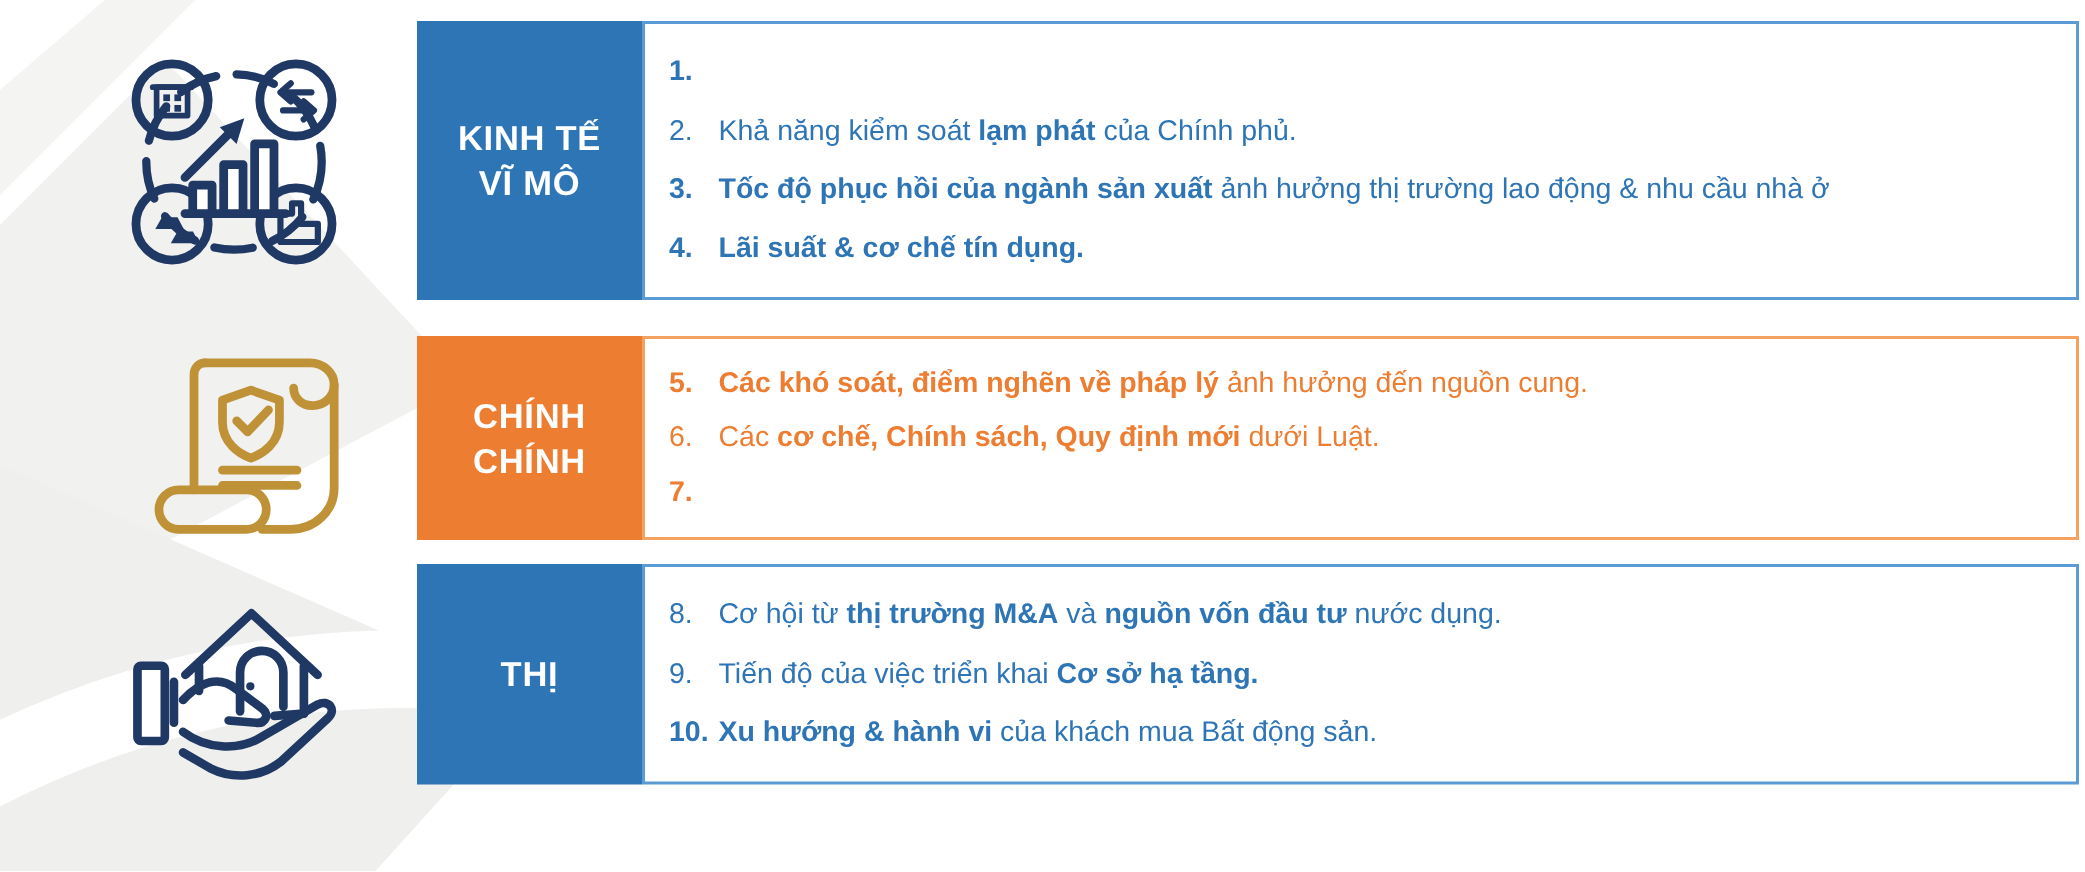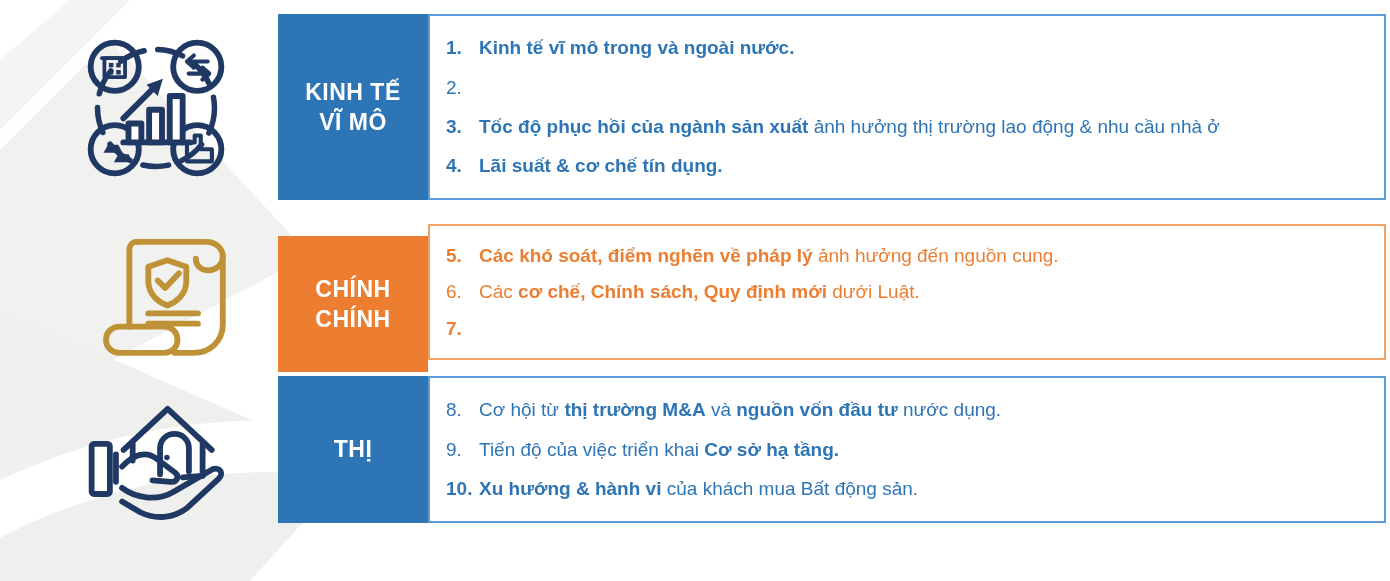--- a/index.html
+++ b/index.html
@@ -13,21 +13,21 @@
   .icon-slot{position:absolute;display:flex;align-items:center;justify-content:center;}
   .row1 .icon-slot{left:70px;top:8px;width:172px;height:172px;}
   .row2 .icon-slot{left:76px;top:-4px;width:168px;height:146px;}
   .row3 .icon-slot{left:70px;top:4px;width:174px;height:152px;}
   .icon-slot svg{width:100%;height:100%;}
   .label-box{position:absolute;left:278px;width:150px;height:100%;
              display:flex;flex-direction:column;align-items:center;justify-content:center;
              color:#fff;font-weight:bold;font-size:23px;line-height:1.32;letter-spacing:.5px;
              text-align:center;}
   .row[data-color="blue"] .label-box{background:var(--blue,#2E75B6);text-align:right;}
-  .row[data-color="orange"] .label-box{background:var(--orange,#ED7D31);margin-top:12px;}
+  .row[data-color="orange"] .label-box{background:var(--orange,#ED7D31);}
   .content-box{position:absolute;left:428px;width:958px;height:100%;background:#fff;
                box-sizing:border-box;border:2px solid #999;}
   .row[data-color="blue"] .content-box{border-color:var(--blue-border,#5B9BD5);}
   .row[data-color="orange"] .content-box{border-color:var(--orange-border,#F4A261);}
   .items{height:100%;display:flex;flex-direction:column;justify-content:space-evenly;
          padding:5px 18px 5px 16px;box-sizing:border-box;}
   .item{display:flex;font-size:19px;line-height:1.25;}
   .row[data-color="blue"] .item{color:var(--blue,#2E75B6);}
   .row[data-color="orange"] .item{color:var(--orange,#ED7D31);}
   .num{flex:0 0 auto;min-width:33px;}
@@ -95,24 +95,24 @@
       </svg>
     </div>
     <div class="label-box">
       <span>KINH TẾ</span>
       <span>VĨ MÔ</span>
     </div>
     <div class="content-box">
       <div class="items">
           <div class="item">
             <span class="num b">1.</span>
-            <span class="txt"><span class="b">Kinh tế vĩ mô trong và ngoài nước.</span></span>
           </div>
           <div class="item">
             <span class="num">2.</span>
+            <span class="txt"><span>Khả năng kiểm soát </span><span class="b">lạm phát</span><span> của Chính phủ.</span></span>
           </div>
           <div class="item">
             <span class="num b">3.</span>
             <span class="txt"><span class="b">Tốc độ phục hồi của ngành sản xuất</span><span> ảnh hưởng thị trường lao động &amp; nhu cầu nhà ở</span></span>
           </div>
           <div class="item">
             <span class="num b">4.</span>
             <span class="txt"><span class="b">Lãi suất &amp; cơ chế tín dụng.</span></span>
           </div>
         </div>

